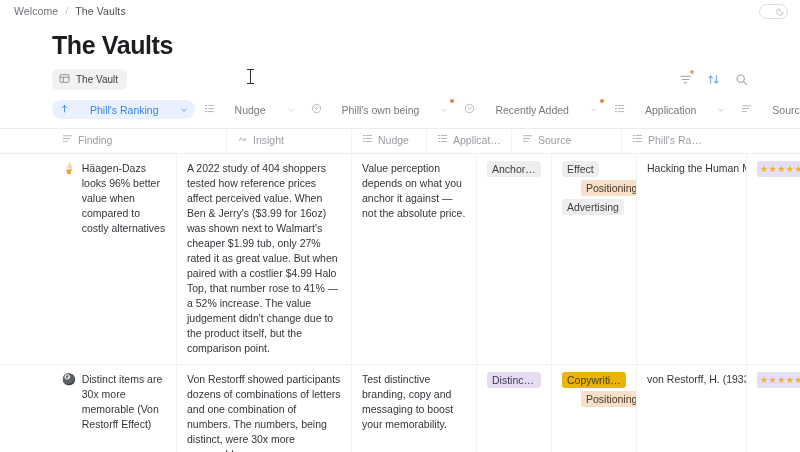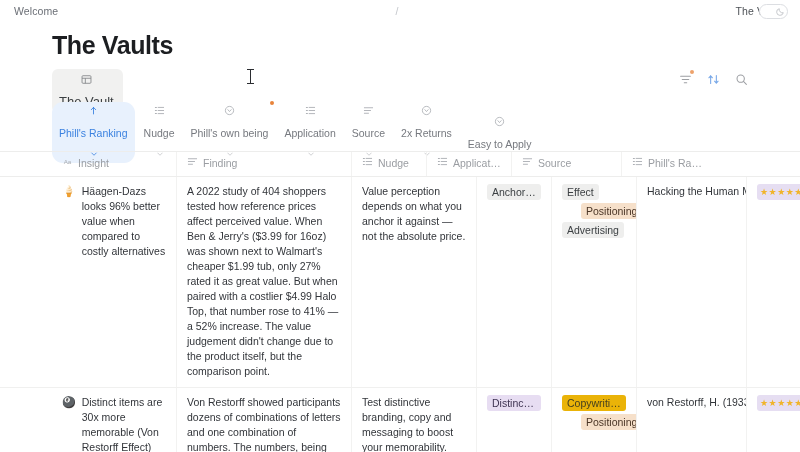--- a/index.html
+++ b/index.html
@@ -10,21 +10,20 @@
     overflow: hidden;
     -webkit-font-smoothing: antialiased;
   }
 
   
   .topbar {
     height: 22px;
     display: flex; align-items: center;
     padding: 8px 14px;
     position: relative;
-    justify-content: space-between;
   }
   .crumb {
     font-size: 10.5px;
     color: #6b6f76;
     letter-spacing: .1px;
     white-space: nowrap;
   }
   .crumb.sep { color: #c3c6cb; margin: 0 7px; }
   .crumb.current { color: #4d5156; }
 
@@ -53,23 +52,22 @@
     display: flex; align-items: center;
     margin-top: 9px;
     position: relative;
     padding-right: 52px;
   }
   .view-chip {
     display: inline-flex; align-items: center; gap: 6px;
     background: #f1f1f0;
     border-radius: 6px;
     padding: 4px 9px 4px 7px;
-    font-size: 13px;
+    font-size: 10px;
     color: #3c4043;
-    flex-direction: column;
   }
   .view-chip .gi { opacity: .72; display: block; }
 
   .caret-cursor {
     position: absolute;
     left: 198px; top: 0px;
     width: 1px; height: 15px;
     background: #2b2d31;
   }
   .caret-cursor:before, .caret-cursor:after {
@@ -92,29 +90,28 @@
 
   
   .filterbar {
     display: flex; align-items: center;
     gap: 2px;
     margin: 9px 0 0 52px;
     padding-right: 40px;
     height: 22px;
   }
   .fb-item {
-    display: inline-flex; align-items: center; gap: 9px;
+    display: inline-flex; align-items: center; gap: 20px;
     font-size: 10.5px;
     color: #76797f;
     padding: 3px 7px;
     border-radius: 11px;
     white-space: nowrap;
     position: relative;
     cursor: pointer;
-    flex-direction: column;
   }
   .fb-item .ficon { display: block; opacity: .85; flex: none; }
   .fb-item .fcaret { display: block; opacity: .6; margin-left: 1px; }
   .fb-item.active {
     background: #e8f1fd;
     color: #3b82e0;
   }
   .fb-item.active .ficon, .fb-item.active .fcaret { opacity: 1; }
   .fb-item .bdot {
     position: absolute; right: 1px; top: -1px;
@@ -279,20 +276,31 @@
           <path d="M5.6 6.8 8 9.6l2.4-2.8" fill="none" stroke="#9da0a6" stroke-width="1.2" stroke-linecap="round" stroke-linejoin="round"></path>
         </svg></span>
       <span>Phill's own being</span>
       <span class="fcaret"><svg width="8" height="8" viewBox="0 0 16 16">
           <path d="M3.5 6 8 10.5 12.5 6" fill="none" stroke="#9da0a6" stroke-width="1.6" stroke-linecap="round" stroke-linejoin="round"></path>
         </svg></span>
       <span class="bdot"></span>
     </div>
     <div class="fb-item">
       <span class="ficon"><svg width="11" height="11" viewBox="0 0 16 16">
+          <circle cx="8" cy="8" r="6" fill="none" stroke="#9da0a6" stroke-width="1.2"></circle>
+          <path d="M5.6 6.8 8 9.6l2.4-2.8" fill="none" stroke="#9da0a6" stroke-width="1.2" stroke-linecap="round" stroke-linejoin="round"></path>
+        </svg></span>
+      <span>Recently Added</span>
+      <span class="fcaret"><svg width="8" height="8" viewBox="0 0 16 16">
+          <path d="M3.5 6 8 10.5 12.5 6" fill="none" stroke="#9da0a6" stroke-width="1.6" stroke-linecap="round" stroke-linejoin="round"></path>
+        </svg></span>
+      <span class="bdot"></span>
+    </div>
+    <div class="fb-item">
+      <span class="ficon"><svg width="11" height="11" viewBox="0 0 16 16">
           <path d="M2 3.5h1.5M2 8h1.5M2 12.5h1.5" stroke="#9da0a6" stroke-width="1.5" stroke-linecap="round"></path>
           <path d="M6 3.5h8M6 8h8M6 12.5h8" stroke="#9da0a6" stroke-width="1.3" stroke-linecap="round"></path>
         </svg></span>
       <span>Application</span>
       <span class="fcaret"><svg width="8" height="8" viewBox="0 0 16 16">
           <path d="M3.5 6 8 10.5 12.5 6" fill="none" stroke="#9da0a6" stroke-width="1.6" stroke-linecap="round" stroke-linejoin="round"></path>
         </svg></span>
     </div>
     <div class="fb-item">
       <span class="ficon"><svg width="11" height="11" viewBox="0 0 16 16">
@@ -319,31 +327,31 @@
           <path d="M5.6 6.8 8 9.6l2.4-2.8" fill="none" stroke="#9da0a6" stroke-width="1.2" stroke-linecap="round" stroke-linejoin="round"></path>
         </svg></span>
       <span>Easy to Apply</span>
     </div>
   </div>
 
 <div class="table-wrap">
   <div class="grid">
     <div class="row header" id="header-row">
         <div class="cell c-gutter"></div>
+        <div class="cell c-finding">
+          <span style="display:block;flex:none"><svg width="11" height="11" viewBox="0 0 16 16">
+              <path d="M2 4h12M2 8h9M2 12h6" stroke="#a9acb1" stroke-width="1.3" stroke-linecap="round"></path>
+            </svg></span>
+          <span class="hlabel">Finding</span>
+        </div>
         <div class="cell c-insight">
           <span style="display:block;flex:none"><svg width="11" height="11" viewBox="0 0 16 16">
               <text x="8" y="11.5" font-size="9" font-family="Liberation Sans, sans-serif" fill="#a9acb1" text-anchor="middle">Aa</text>
             </svg></span>
           <span class="hlabel">Insight</span>
-        </div>
-        <div class="cell c-finding">
-          <span style="display:block;flex:none"><svg width="11" height="11" viewBox="0 0 16 16">
-              <path d="M2 4h12M2 8h9M2 12h6" stroke="#a9acb1" stroke-width="1.3" stroke-linecap="round"></path>
-            </svg></span>
-          <span class="hlabel">Finding</span>
         </div>
         <div class="cell c-nudge">
           <span style="display:block;flex:none"><svg width="11" height="11" viewBox="0 0 16 16">
               <path d="M2 3.5h1.5M2 8h1.5M2 12.5h1.5" stroke="#a9acb1" stroke-width="1.5" stroke-linecap="round"></path>
               <path d="M6 3.5h8M6 8h8M6 12.5h8" stroke="#a9acb1" stroke-width="1.3" stroke-linecap="round"></path>
             </svg></span>
           <span class="hlabel">Nudge</span>
         </div>
         <div class="cell c-app">
           <span style="display:block;flex:none"><svg width="11" height="11" viewBox="0 0 16 16">

